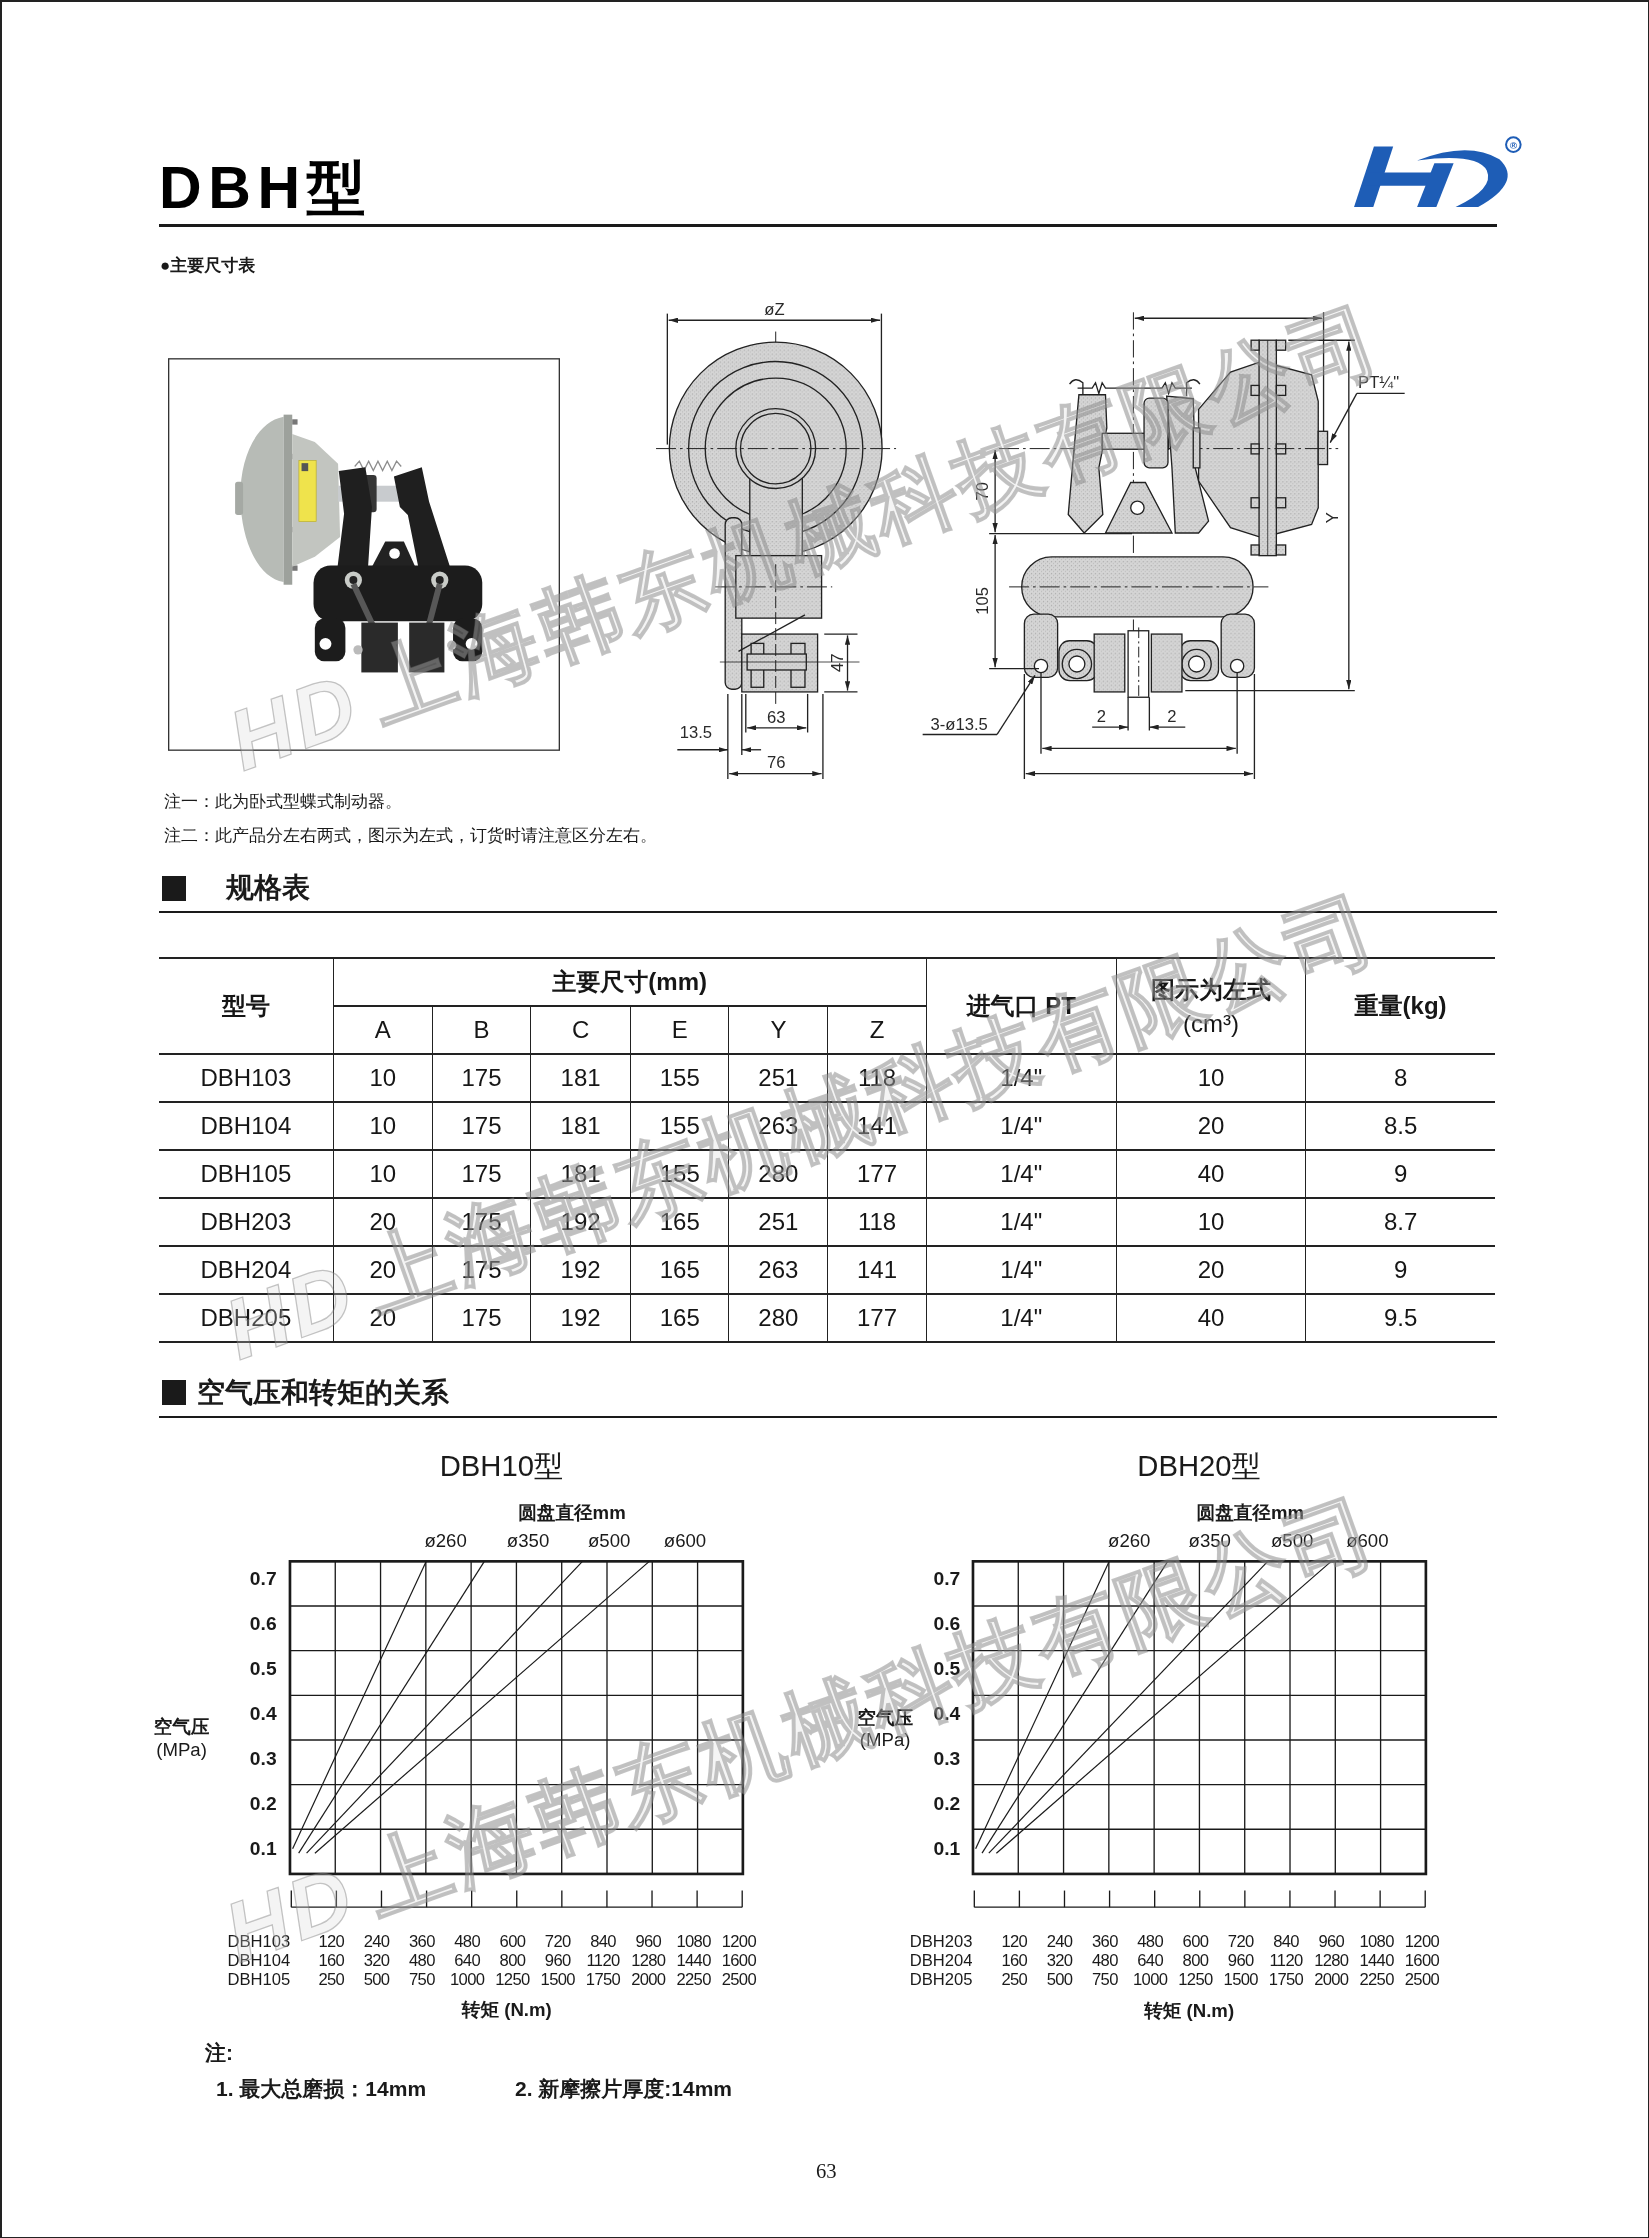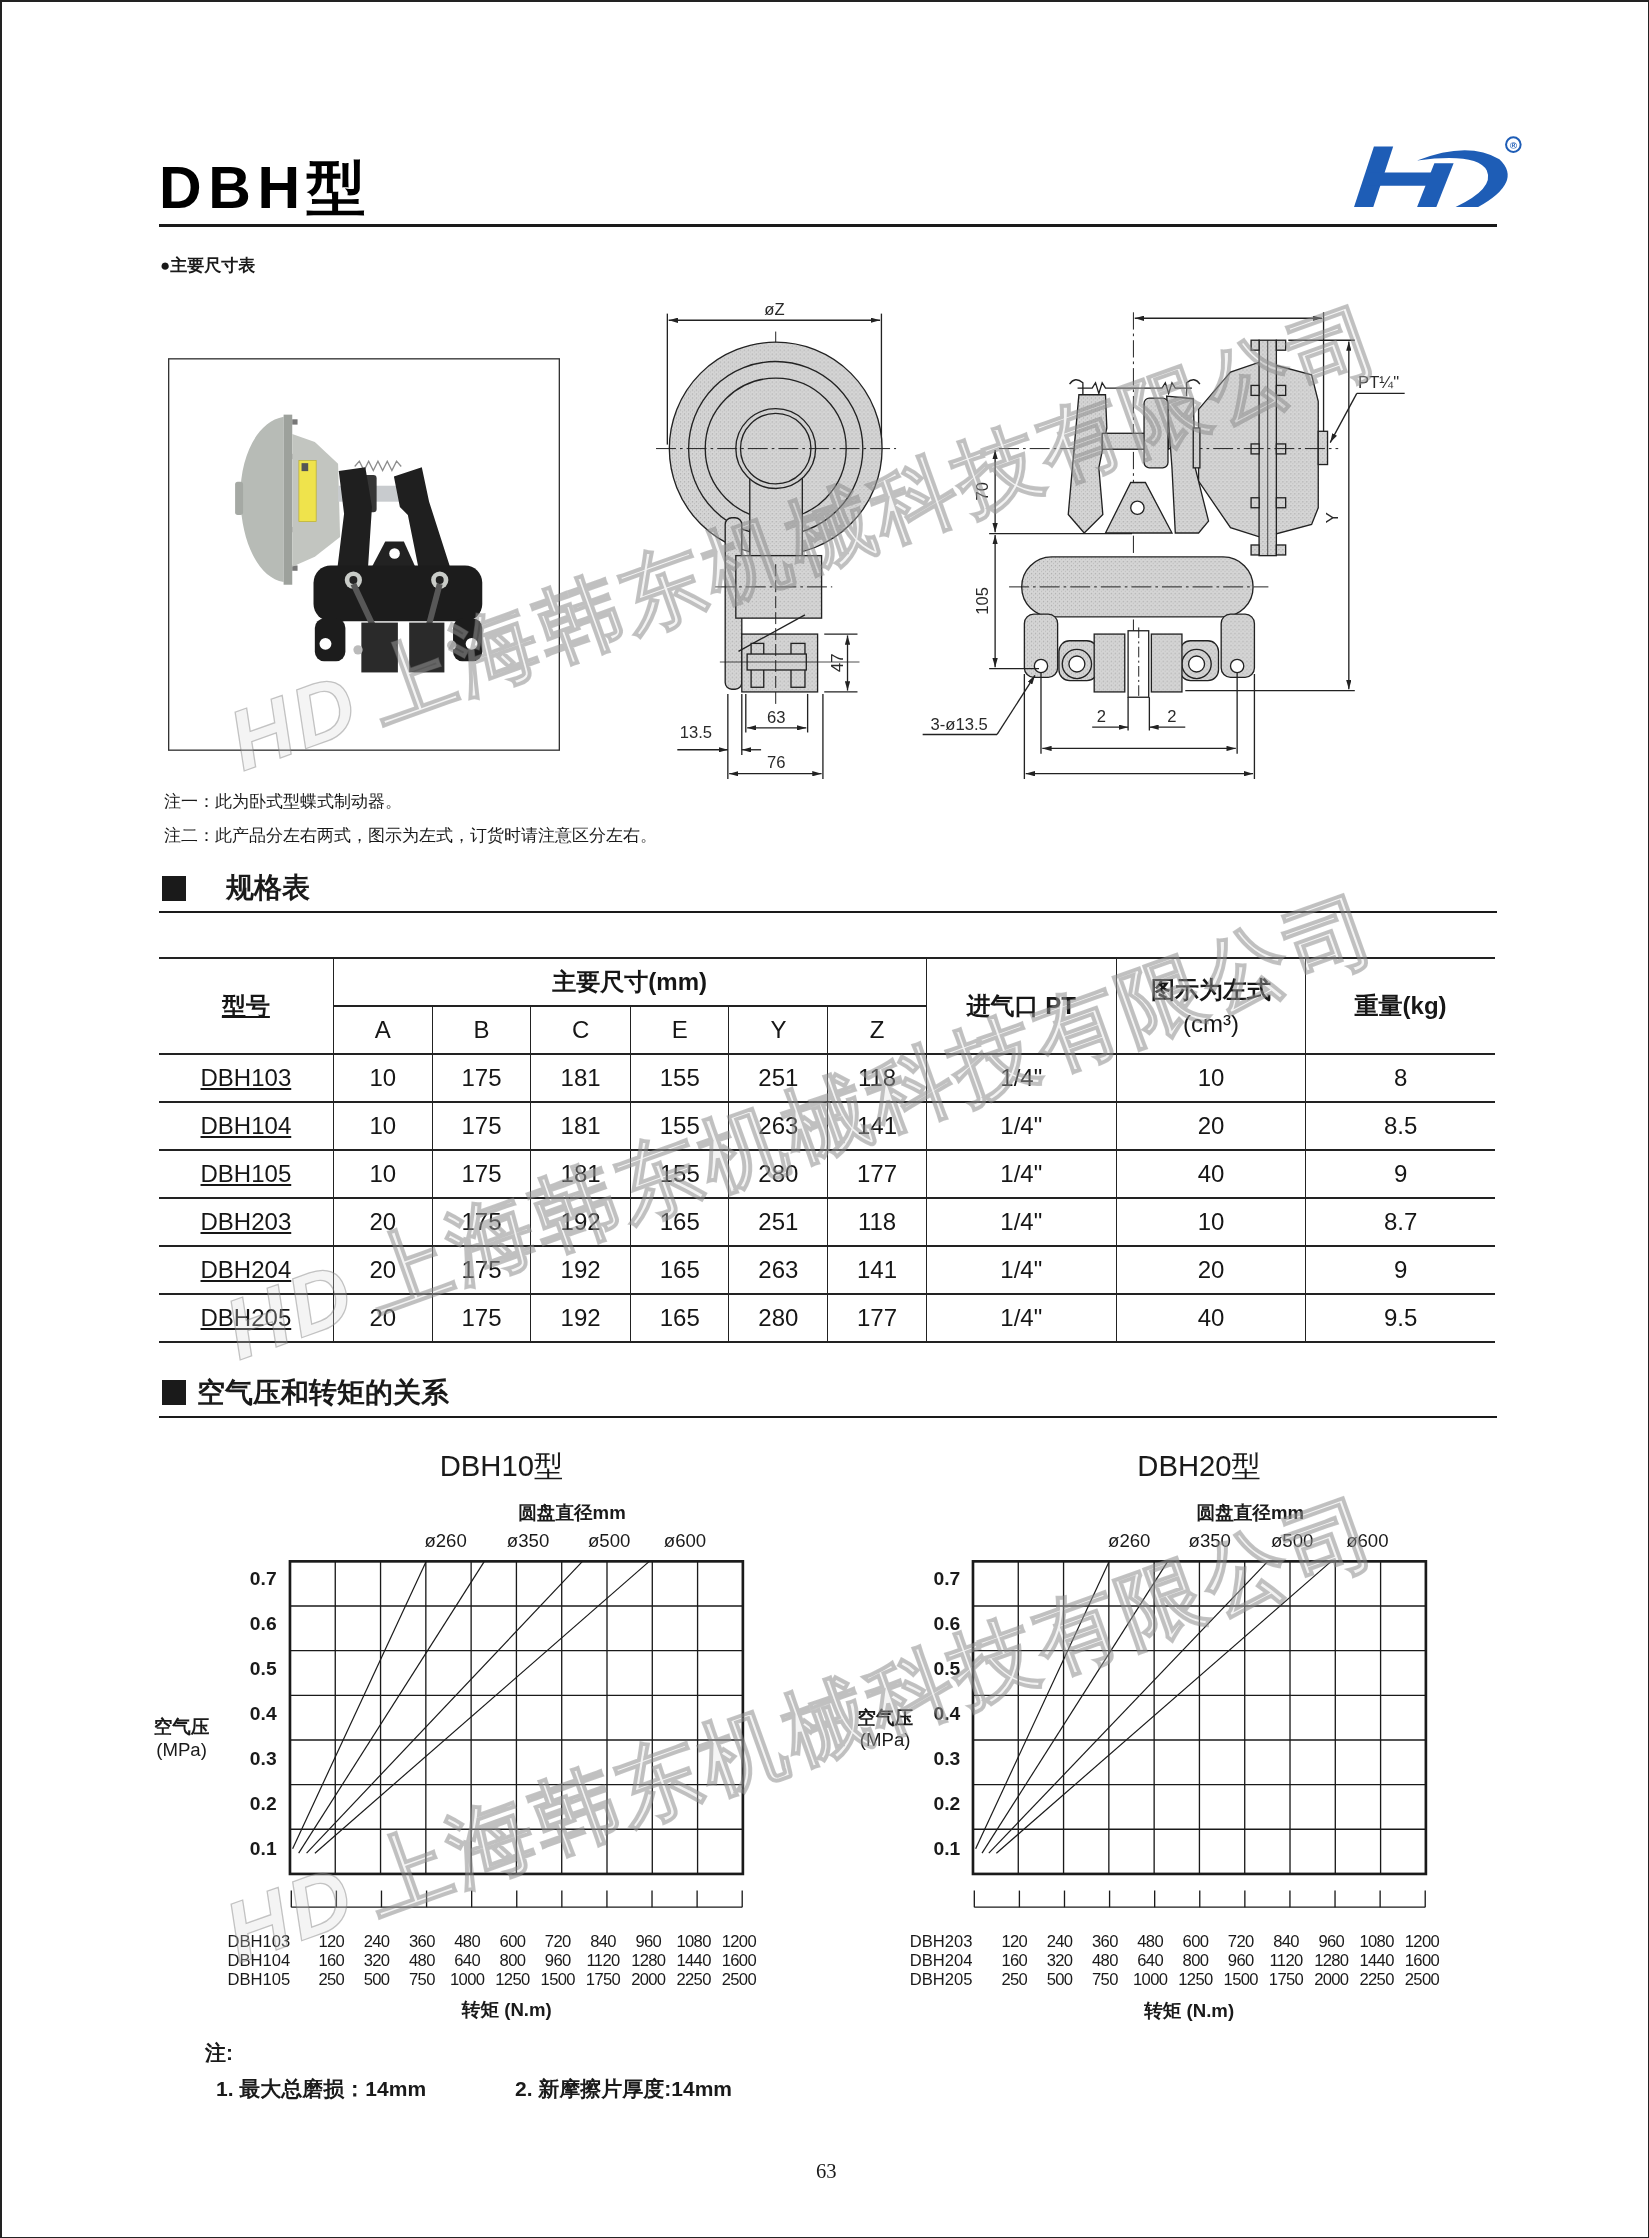--- a/index.html
+++ b/index.html
@@ -14,21 +14,21 @@
   .sec-h { font-size:28px; line-height:28px; font-weight:bold; }
   .sq { position:absolute; width:24px; height:25px; background:#1a1a1a; }
   .note { font-size:17px; line-height:20.6px; left:162px; }
   .foot { font-size:21px; line-height:21px; font-weight:bold; }
   .pnum { font-family:"Liberation Serif","DejaVu Serif",serif; font-size:20.6px; line-height:20.6px; }
 
   #spec { position:absolute; left:157px; top:955px; width:1336px; border-collapse:collapse; table-layout:fixed;
           font-size:24px; color:#161616; }
   #spec td { border-left:1.3px solid #222; border-right:1.3px solid #222; border-top:2px solid #222; border-bottom:2px solid #222;
              text-align:center; vertical-align:middle; padding:0; font-weight:normal; }
-  #spec td.nl { border-left:none;text-decoration:underline; }
+  #spec td.nl { border-left:none; }
   #spec td.nr { border-right:none; }
   #spec td.hb { font-weight:bold; }
   #spec tr.h1 { height:48px; }
   #spec tr.h2 { height:48px; }
   #spec tr.r  { height:48px; }
   .vol-unit { display:block; font-weight:normal; margin-top:4px; }
 
   .photo { position:absolute; left:166px; top:356px; }
   .drawing { position:absolute; left:638px; top:293px; }
   .charts { position:absolute; left:0; top:1423px; }

